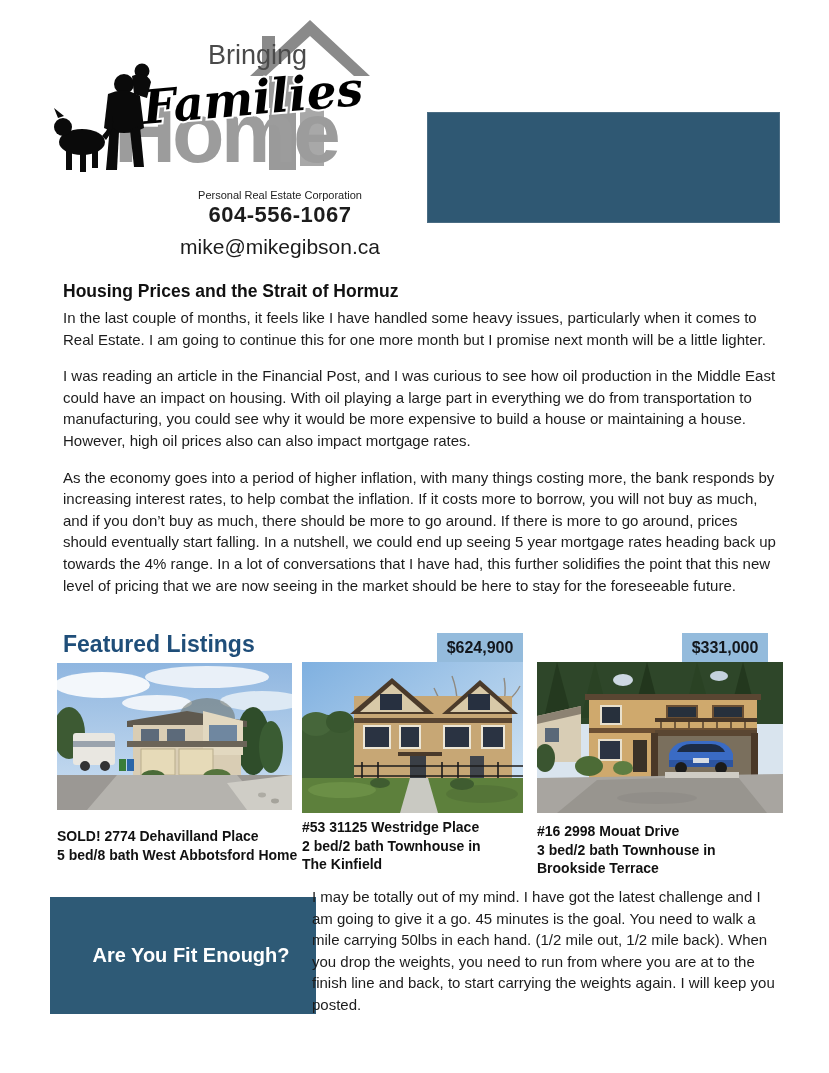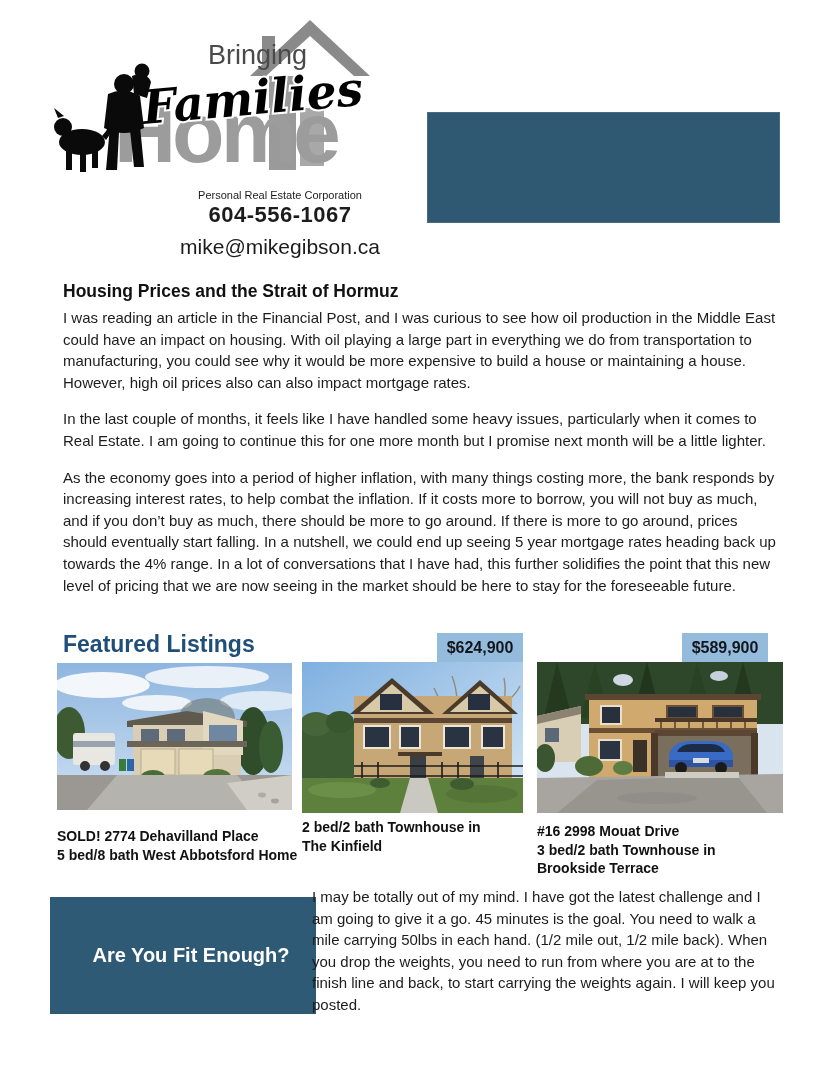--- a/index.html
+++ b/index.html
@@ -84,29 +84,29 @@
   <div class="contact">
     <div class="c-title">Personal Real Estate Corporation</div>
     <div class="c-phone">604-556-1067</div>
     <div class="c-email">mike@mikegibson.ca</div>
   </div>
 
   <div class="banner"></div>
 
   <section class="article">
     <h1>Housing Prices and the Strait of Hormuz</h1>
+    <p>In the last couple of months, it feels like I have handled some heavy issues, particularly when it comes to Real Estate. I am going to continue this for one more month but I promise next month will be a little lighter.</p>
     <p>I was reading an article in the Financial Post, and I was curious to see how oil production in the Middle East could have an impact on housing. With oil playing a large part in everything we do from transportation to manufacturing, you could see why it would be more expensive to build a house or maintaining a house. However, high oil prices also can also impact mortgage rates.</p>
-    <p>In the last couple of months, it feels like I have handled some heavy issues, particularly when it comes to Real Estate. I am going to continue this for one more month but I promise next month will be a little lighter.</p>
     <p>As the economy goes into a period of higher inflation, with many things costing more, the bank responds by increasing interest rates, to help combat the inflation. If it costs more to borrow, you will not buy as much, and if you don’t buy as much, there should be more to go around. If there is more to go around, prices should eventually start falling. In a nutshell, we could end up seeing 5 year mortgage rates heading back up towards the 4% range. In a lot of conversations that I have had, this further solidifies the point that this new level of pricing that we are now seeing in the market should be here to stay for the foreseeable future.</p>
   </section>
 
   <div class="fl-heading">Featured Listings</div>
 
   <div class="price-tag tag1">$624,900</div>
-  <div class="price-tag tag2">$589,900</div>
+  <div class="price-tag tag2">$331,000</div>
 
   <div class="photo photo1">
     <svg viewBox="0 0 235 147" width="235" height="147">
       <defs>
         <linearGradient id="sky1" x1="0" y1="0" x2="0" y2="1">
           <stop offset="0" stop-color="#8fb6e0"></stop>
             <stop offset="1" stop-color="#cfe1f2"></stop>
         </linearGradient>
       </defs>
       <rect width="235" height="147" fill="url(#sky1)"></rect>
@@ -270,20 +270,21 @@
       <ellipse cx="120" cy="136" rx="40" ry="6" fill="#8f8c86" opacity=".7"></ellipse>
       <rect x="128" y="110" width="74" height="6" fill="#cfccc4"></rect>
     </svg>
   </div>
 
   <div class="caption cap1">
     <div>SOLD! 2774 Dehavilland Place</div>
     <div>5 bed/8 bath West Abbotsford Home</div>
   </div>
   <div class="caption cap2">
+    <div>#53 31125 Westridge Place</div>
     <div>2 bed/2 bath Townhouse in</div>
     <div>The Kinfield</div>
   </div>
   <div class="caption cap3">
     <div>#16 2998 Mouat Drive</div>
     <div>3 bed/2 bath Townhouse in</div>
     <div>Brookside Terrace</div>
   </div>
 
   <div class="fit-box">

